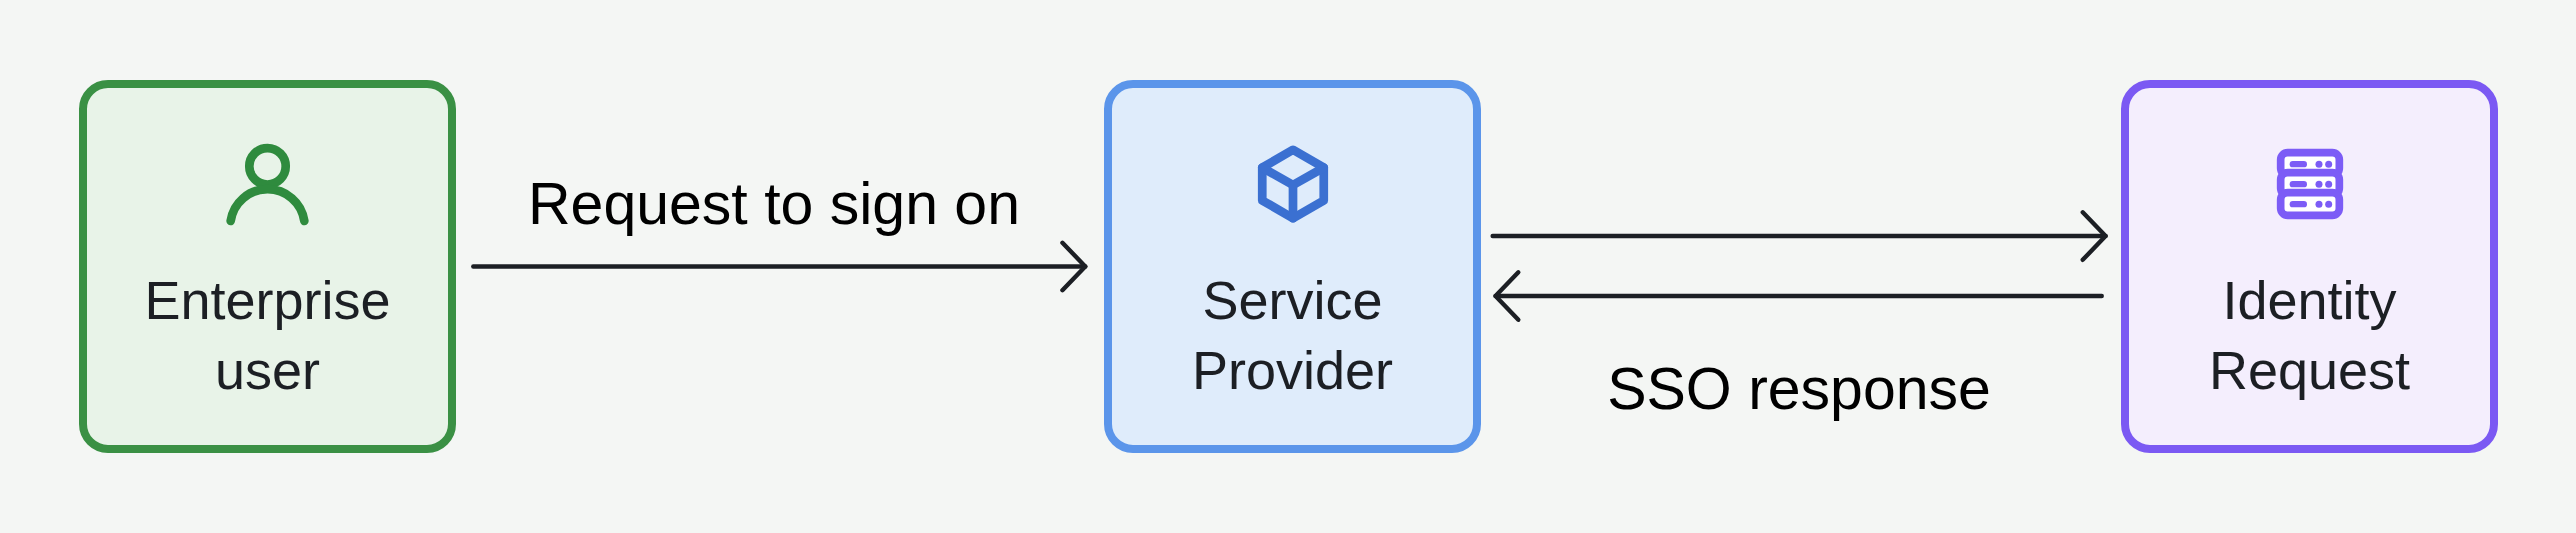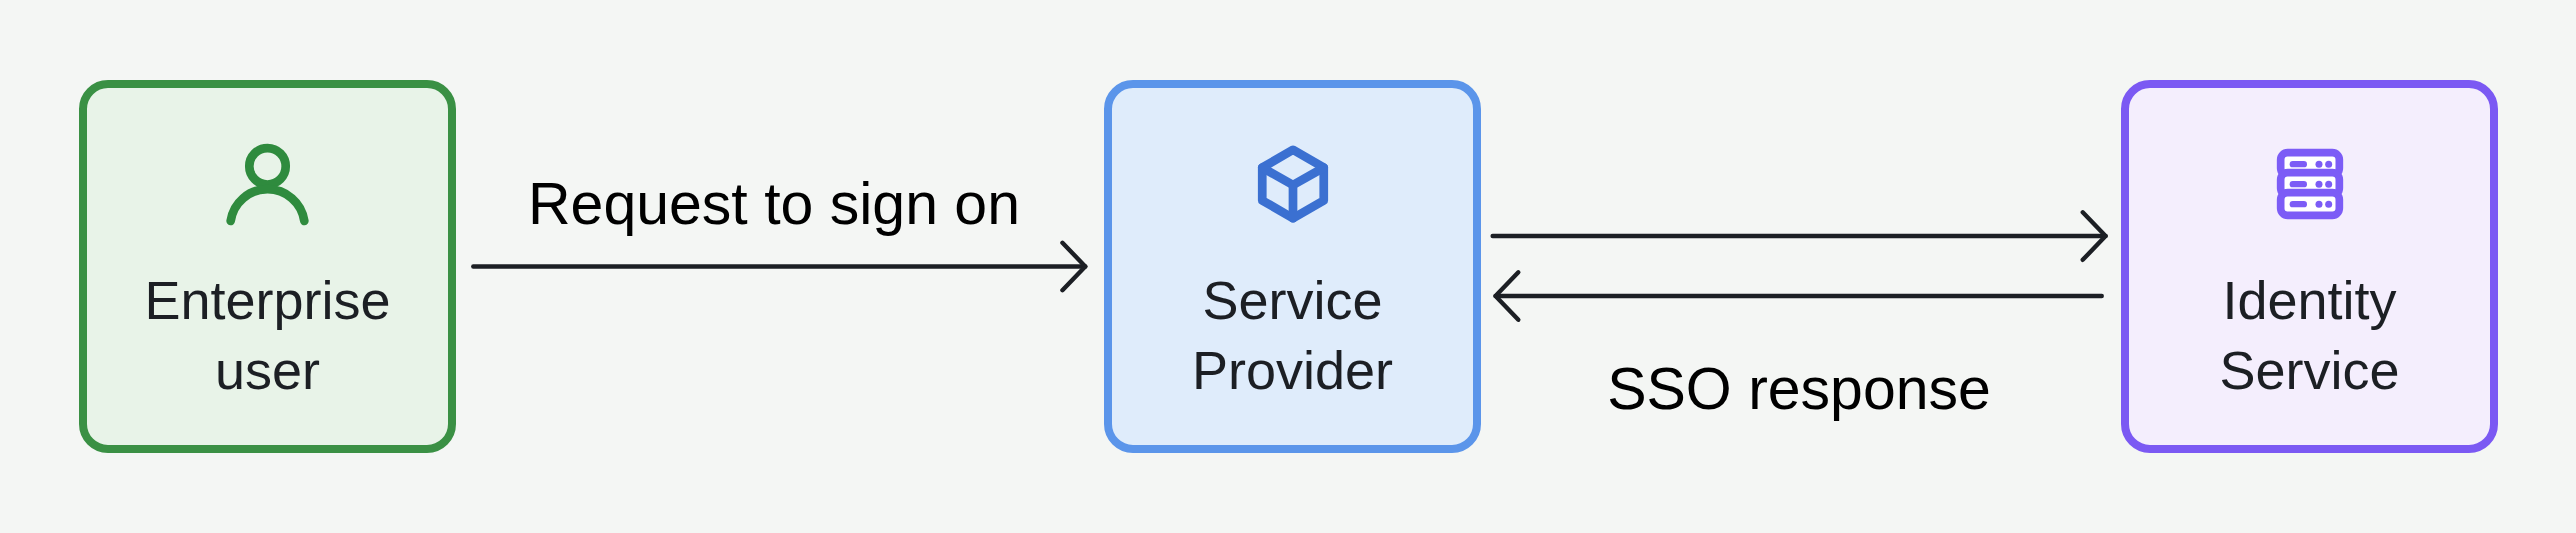--- a/index.html
+++ b/index.html
@@ -110,21 +110,21 @@
           <circle cx="14.7" cy="6.05" r="1.05"></circle>
           <circle cx="17.6" cy="6.05" r="1.05"></circle>
           <circle cx="14.7" cy="12.05" r="1.05"></circle>
           <circle cx="17.6" cy="12.05" r="1.05"></circle>
           <circle cx="14.7" cy="18.05" r="1.05"></circle>
           <circle cx="17.6" cy="18.05" r="1.05"></circle>
         </g>
       </svg>
     </div>
     <div class="node-label">Identity
-Service</div>
+Request</div>
   </div>
 
   <svg class="arrow-layer" width="2576" height="533" viewBox="0 0 2704 560" fill="none" stroke="#1c1f24" stroke-width="4.6" stroke-linecap="round" stroke-linejoin="round">
     <g>
       <line x1="496" y1="280" x2="1139" y2="280"></line>
       <polyline points="1115,255 1139,280 1115,305"></polyline>
     </g>
     <g>
       <line x1="1567" y1="248" x2="2211" y2="248"></line>
       <polyline points="2187,223 2211,248 2187,273"></polyline>

